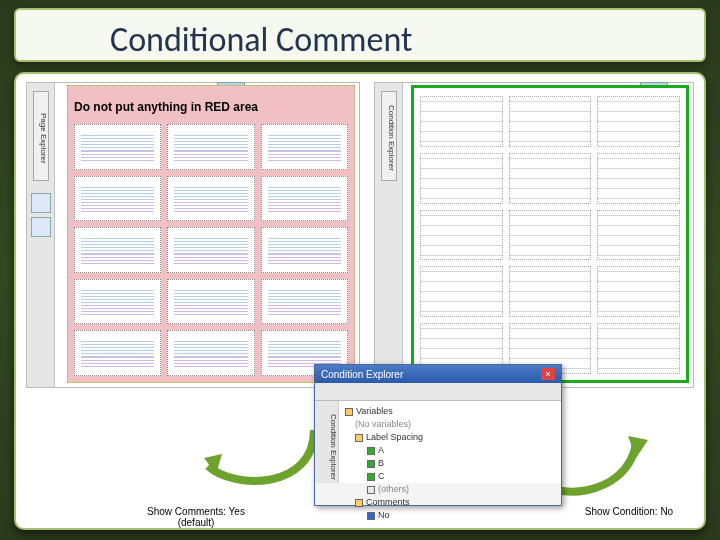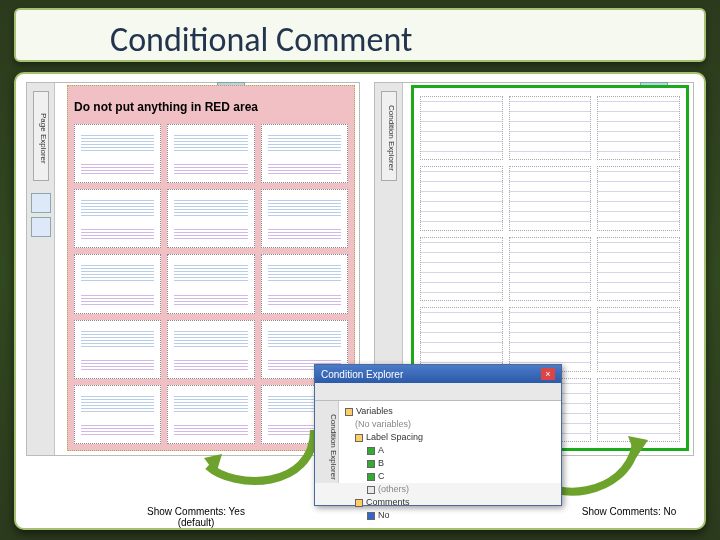--- a/index.html
+++ b/index.html
@@ -46,21 +46,21 @@
     background: #ffffff;
     border: 2px solid #a4c070;
     border-radius: 10px;
     box-shadow: 0 4px 8px rgba(0,0,0,0.5);
     overflow: hidden;
   }
   
   .panel-left, .panel-right {
     position: absolute;
     top: 8px;
-    height: 374px;
+    height: 306px;
     border: 1px solid #bbb;
     background: #fff;
   }
   .panel-left { left: 10px; width: 334px; }
   .panel-right { left: 358px; width: 320px; }
   .side-bar {
     position: absolute;
     left: 0; top: 0;
     width: 28px; height: 100%;
     background: #e6e6e6;
@@ -356,17 +356,17 @@
         <path d="M6 48 C10 70, 90 70, 100 14" stroke="#6da32d" stroke-width="8" fill="none"></path>
         <polygon points="92,6 112,10 100,28" fill="#6da32d"></polygon>
       </svg>
     </div>
 
     <div class="caption cap-left">
       <span>Show Comments: Yes</span>
       <span class="l2">(default)</span>
     </div>
     <div class="caption cap-right">
-      <span>Show Comments: No</span>
+      <span>Show Condition: No</span>
     </div>
 
   </div>
 </div>
 
 </body></html>

